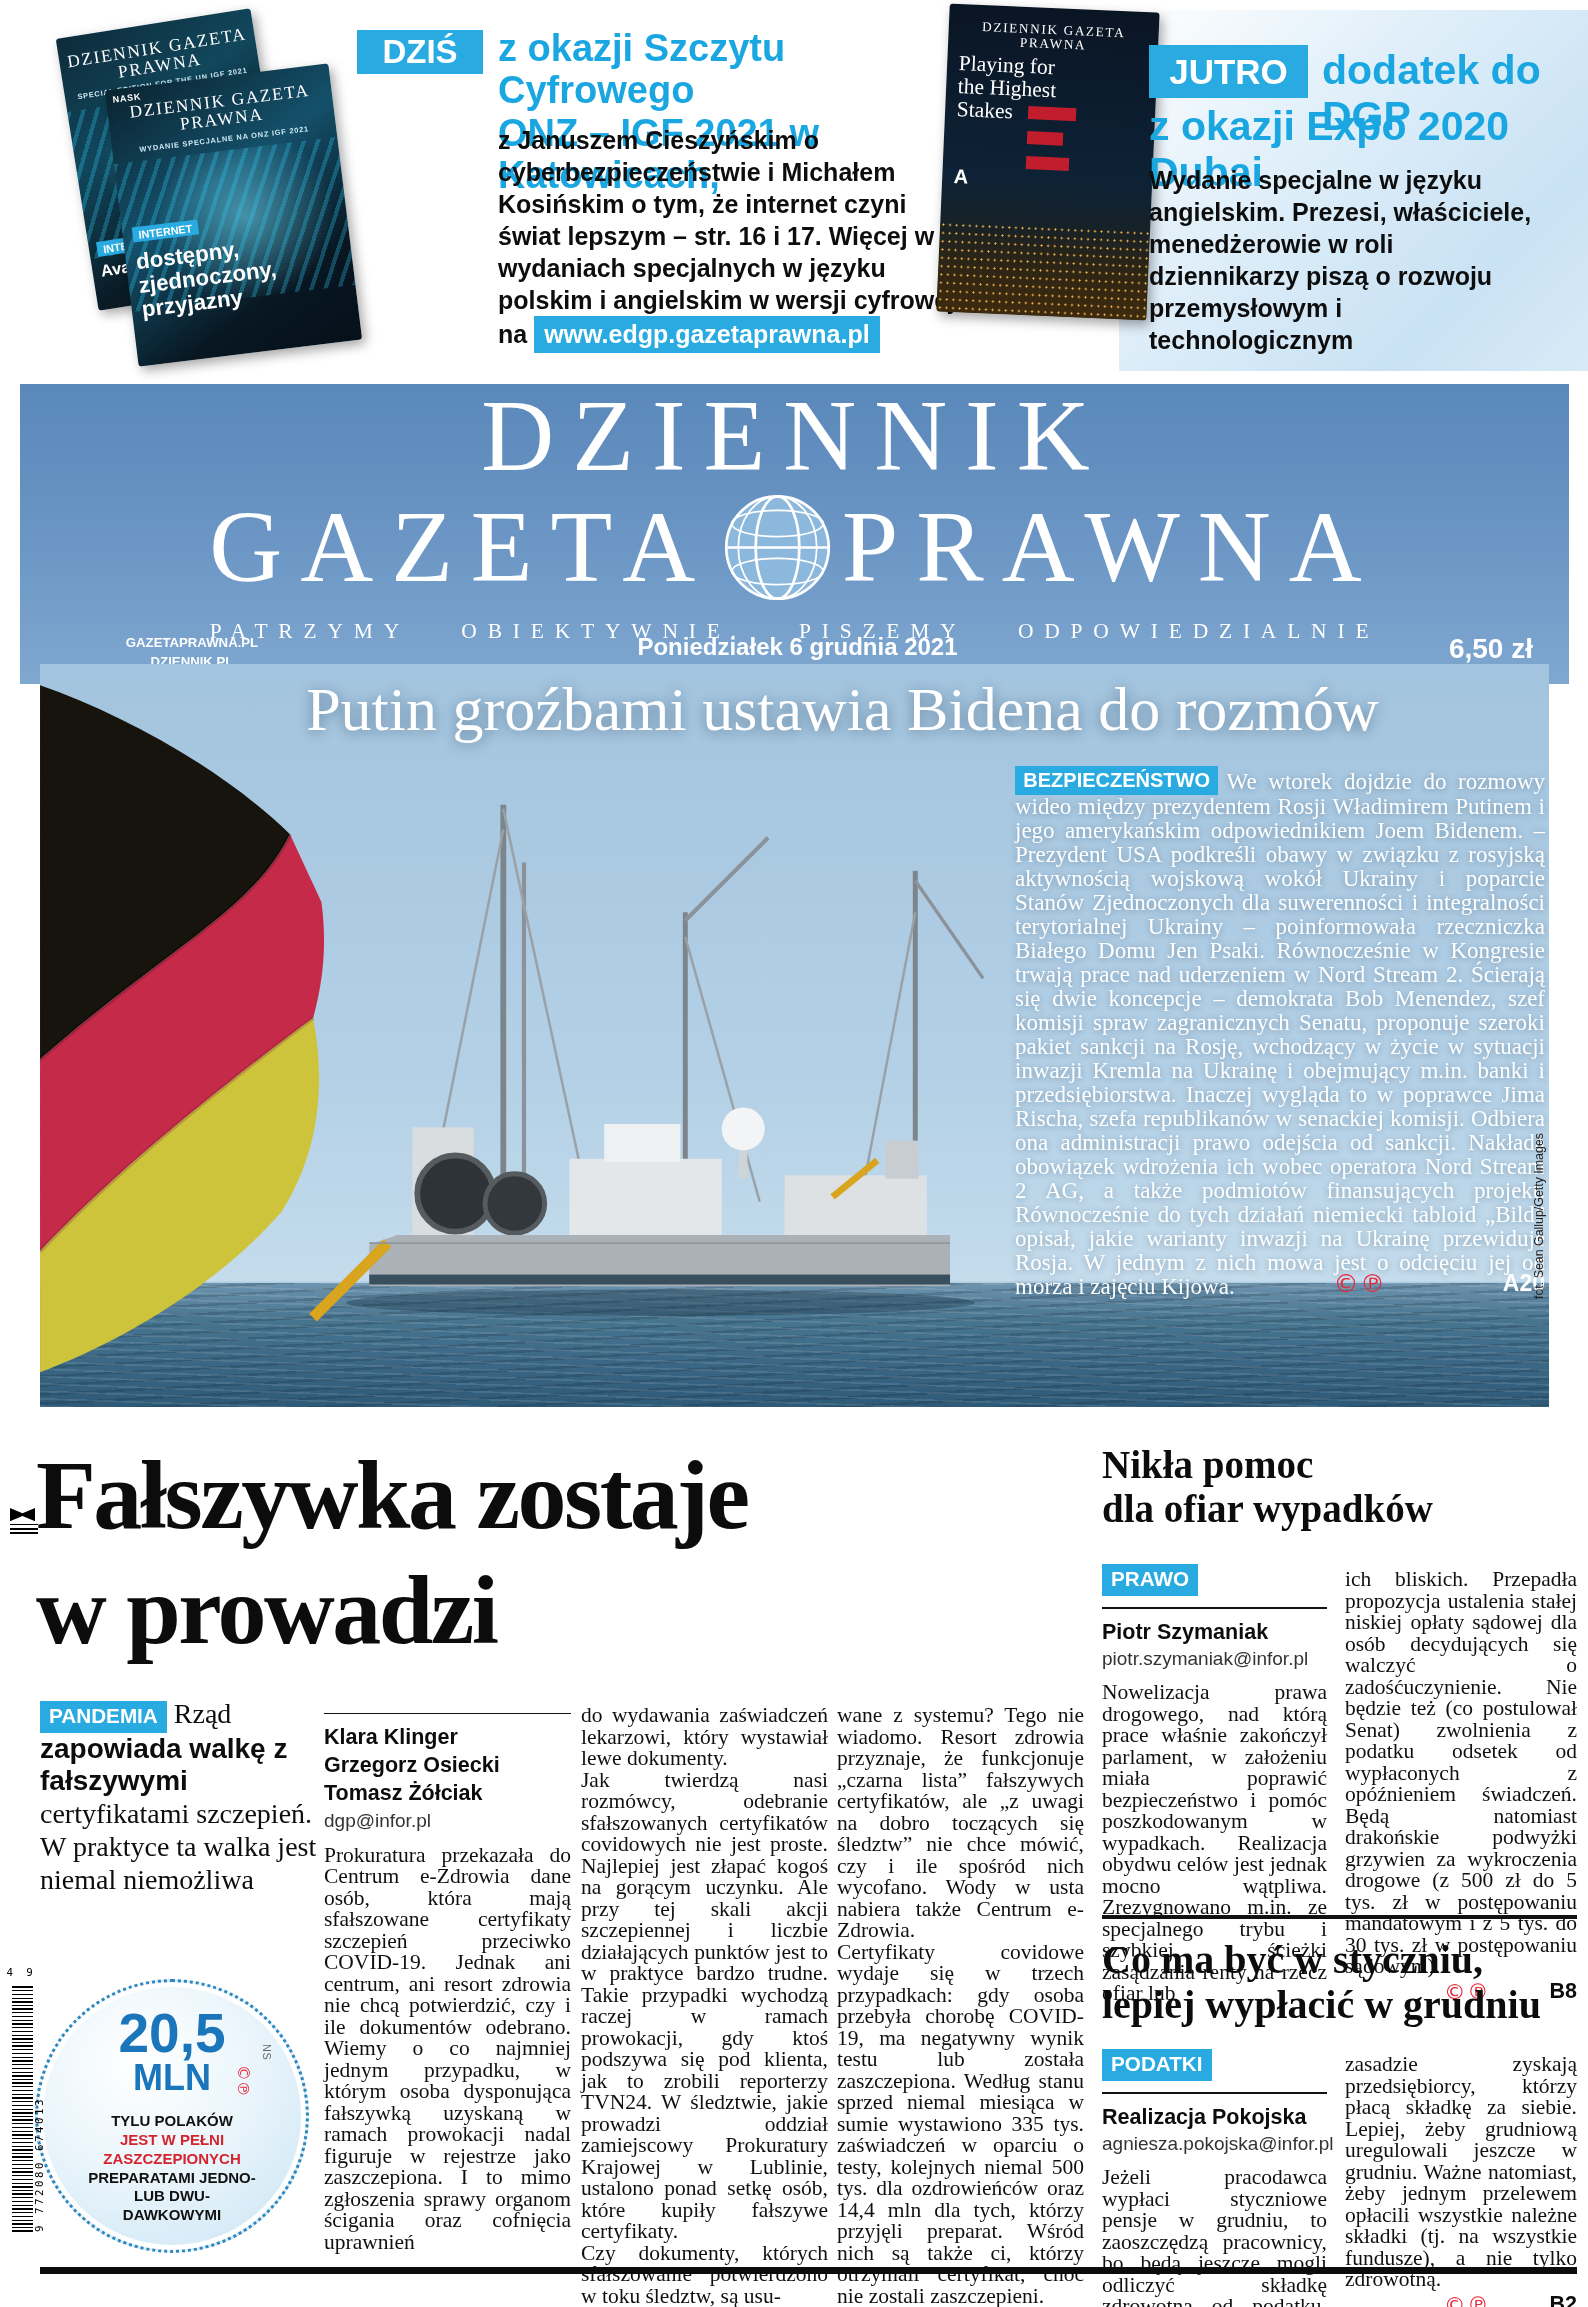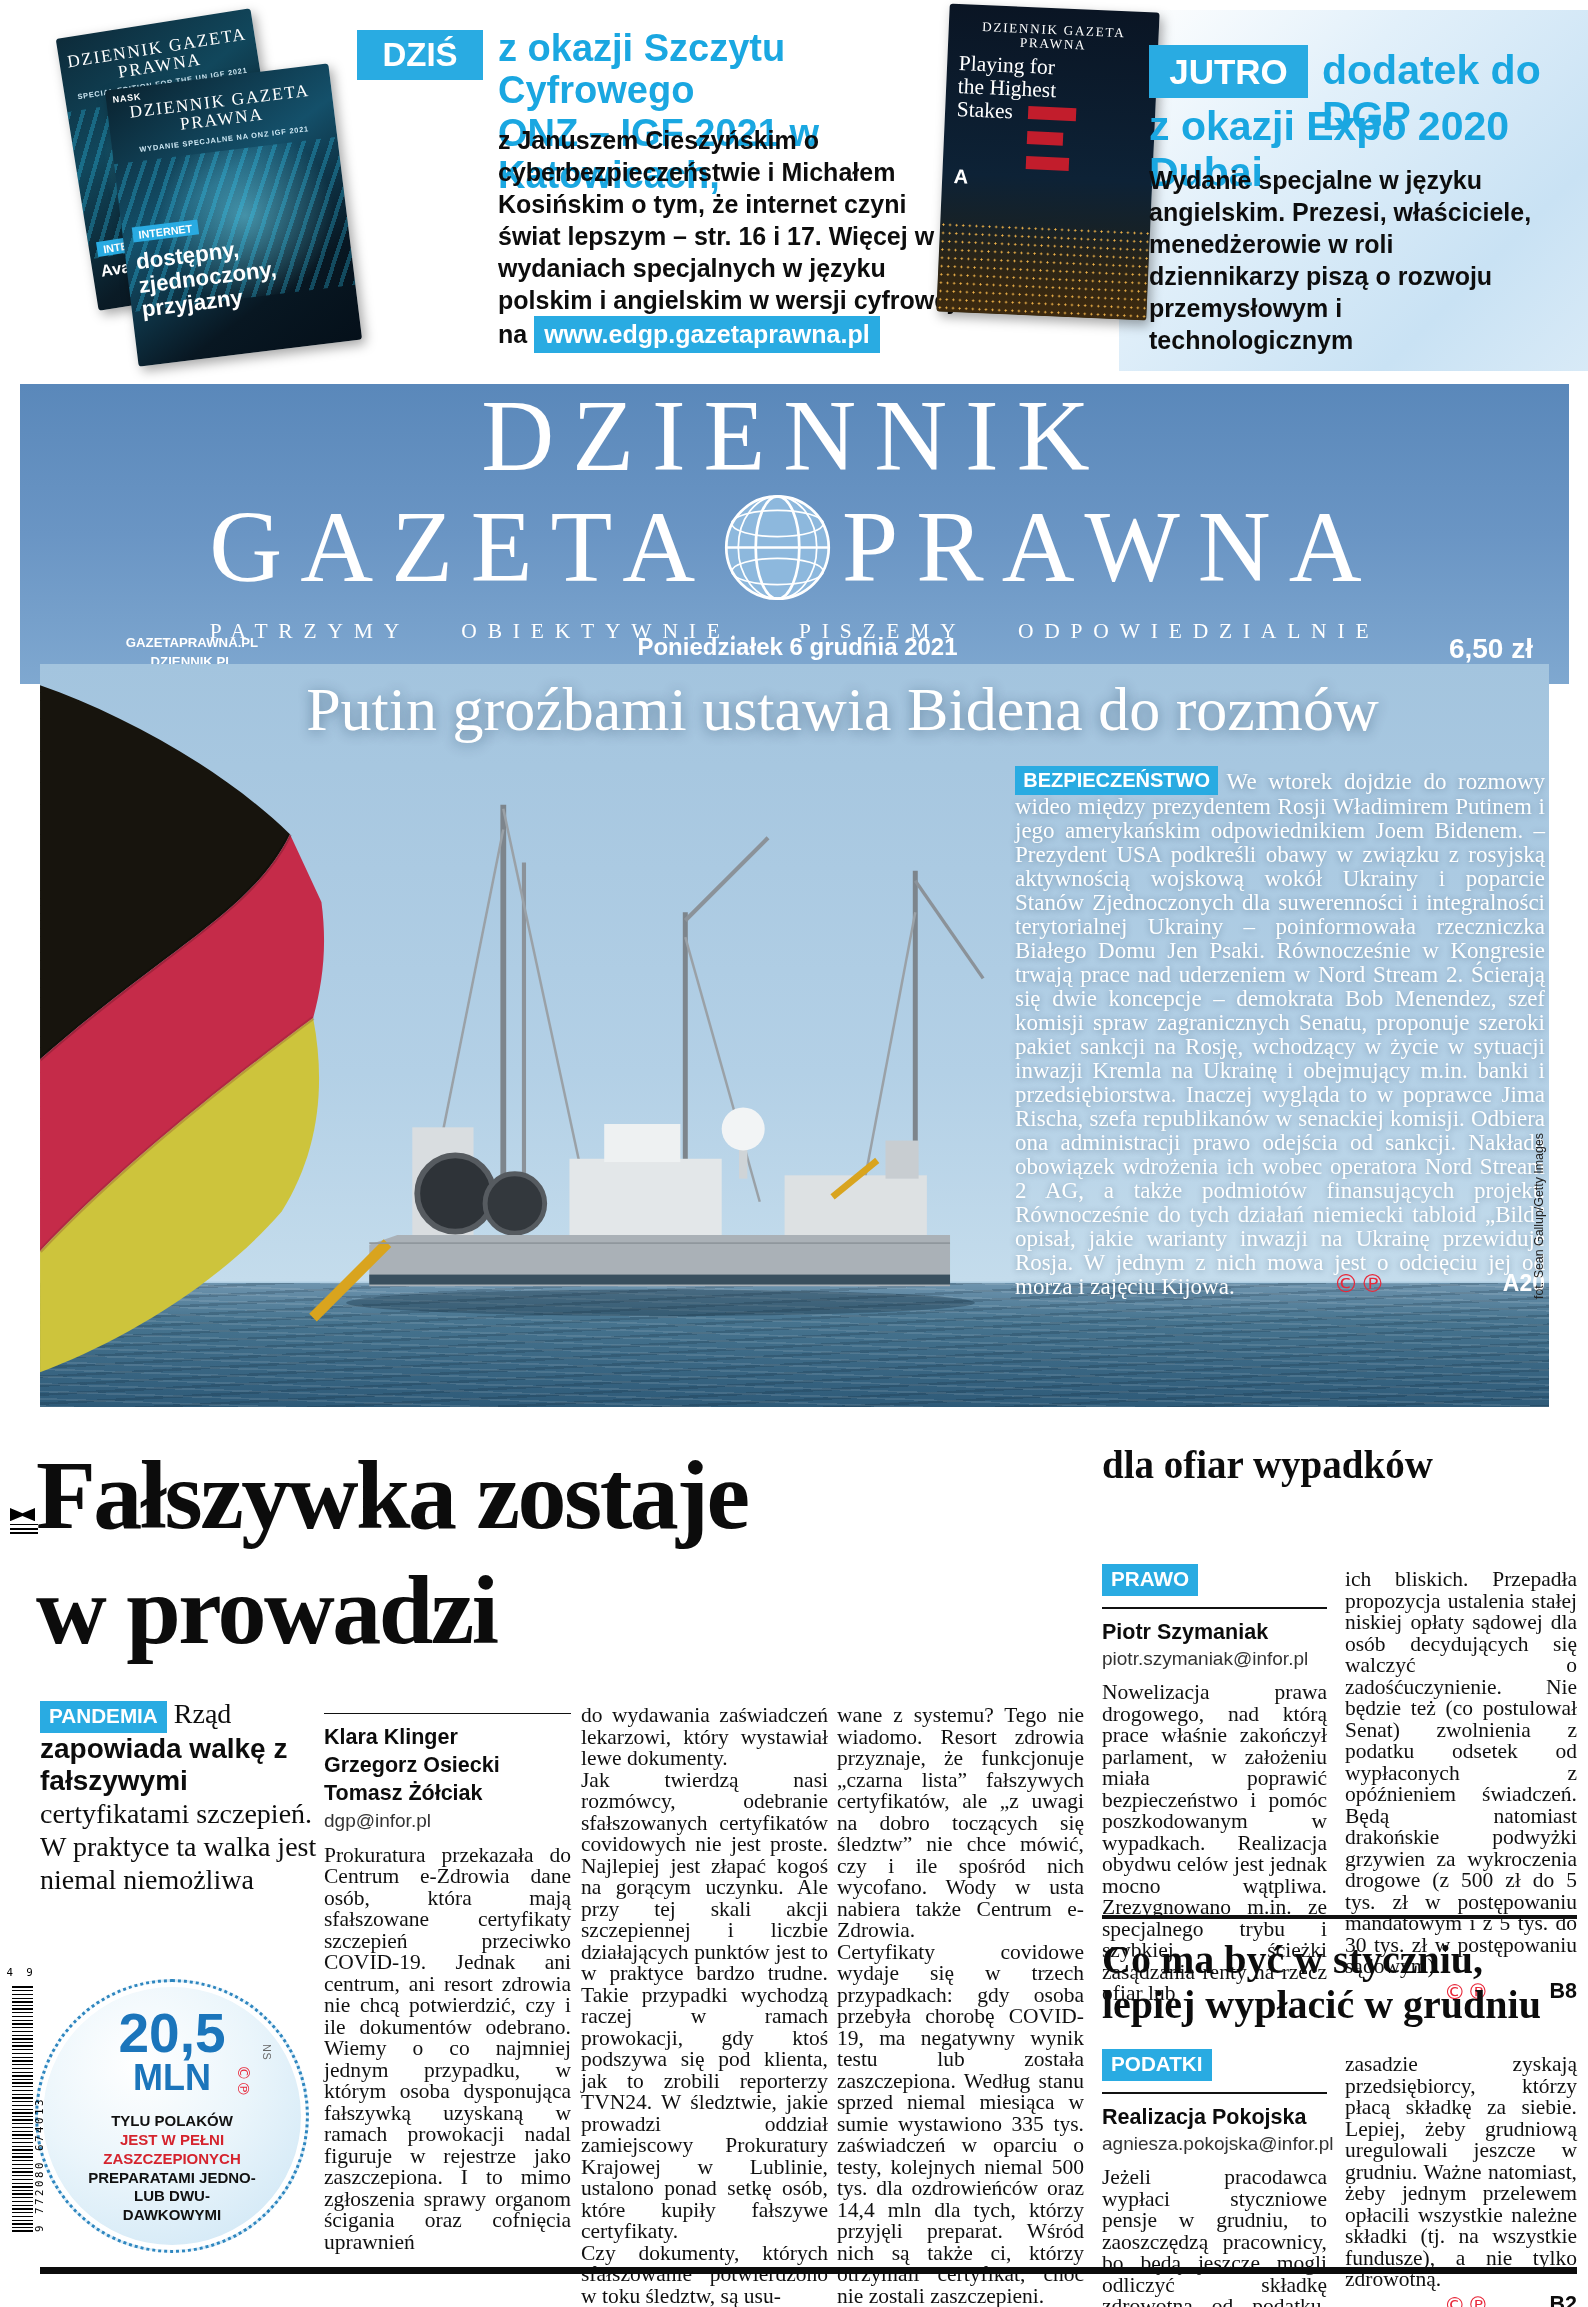--- a/index.html
+++ b/index.html
@@ -161,21 +161,21 @@
 
   <div class="abs cover cover-front">
     <div class="cover-glow"></div>
     <div class="nask">NASK</div>
     <div class="cover-mast">DZIENNIK GAZETA PRAWNA</div>
     <div class="cover-note" style="top:58px;">WYDANIE SPECJALNE NA ONZ IGF 2021</div>
     <div class="cover-label" style="left:10px;top:139px;">INTERNET</div>
     <div class="cover-head" style="left:10px;top:162px;font-size:22.3px;width:190px;">dostępny, zjednoczony, przyjazny</div>
   </div>
 
-  <div class="abs promo-label" style="left:357px;top:30px;width:126px;height:50px;font-size:33px;">DZIŚ</div>
+  <div class="abs promo-label" style="left:357px;top:30px;width:126px;height:44px;font-size:33px;">DZIŚ</div>
   <div class="abs promo-cyan" style="left:498px;top:26.5px;width:463px;font-size:38px;">
     <div>z okazji Szczytu Cyfrowego</div>
     <div>ONZ – IGF 2021 w Katowicach,</div>
   </div>
   <div class="abs promo-body" style="left:498px;top:124px;width:476px;font-size:25px;">
     <span>z Januszem Cieszyńskim o cyberbezpieczeństwie i Michałem Kosińskim o tym, że internet czyni świat lepszym – str. 16 i 17. Więcej w wydaniach specjalnych w języku polskim i angielskim w wersji cyfrowej na </span>
     <span class="promo-url">www.edgp.gazetaprawna.pl</span>
   </div>
 
   <div class="abs cover cover-mid">
@@ -326,20 +326,21 @@
     <div class="num">9 772080 674013</div>
   </div>
   <div class="abs infor-logo">
     <div class="bowtie"></div>
     <div class="l"></div>
     <div class="l"></div>
     <div class="l"></div>
   </div>
 
   <div class="abs h2">
+    <div>Nikła pomoc</div>
     <div>dla ofiar wypadków</div>
   </div>
   <div class="abs prawo-c1">
     <span class="tag">PRAWO</span>
     <div class="colrule"></div>
     <div class="author">Piotr Szymaniak</div>
     <div class="email">piotr.szymaniak@infor.pl</div>
     <p class="bodytext" style="margin-top:11.6px;">Nowelizacja prawa drogowego, nad którą prace właśnie zakończył parlament, w założeniu miała poprawić bezpieczeństwo i pomóc poszkodowanym w wypadkach. Realizacja obydwu celów jest jednak mocno wątpliwa. Zrezygnowano m.in. ze specjalnego trybu i szybkiej ścieżki zasądzania renty na rzecz ofiar lub</p>
   </div>
   <div class="abs prawo-c2">

